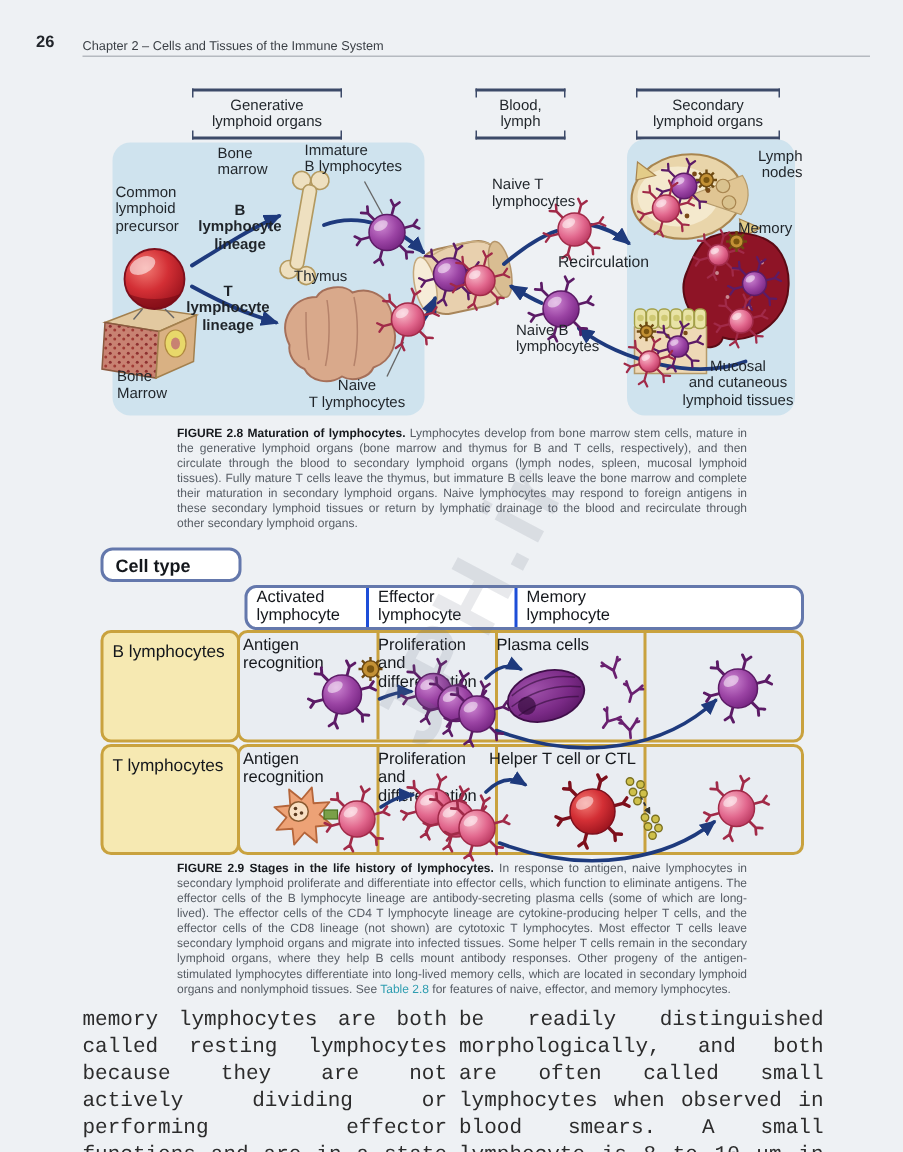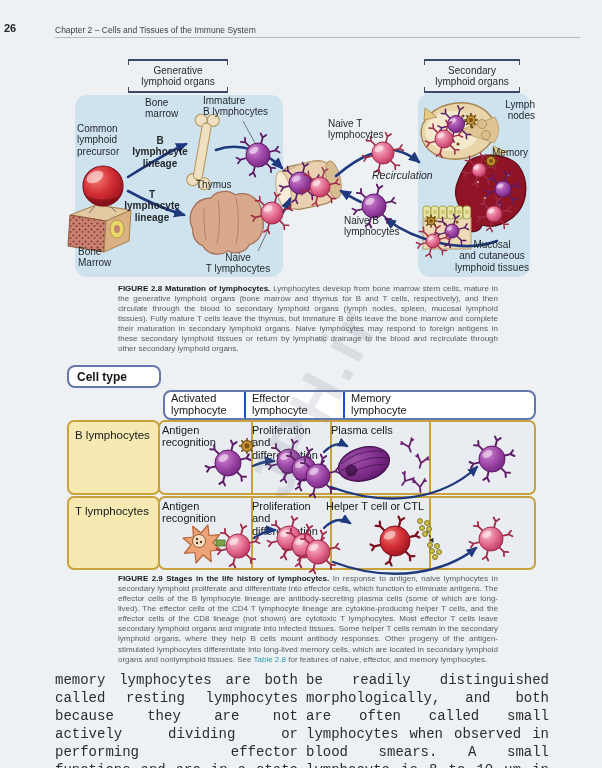--- a/index.html
+++ b/index.html
@@ -3,21 +3,21 @@
 <meta charset="utf-8">
 <style>
   *{margin:0;padding:0;box-sizing:border-box}
   html,body{background:#dfe3e6}
   .page{position:relative;width:602px;height:768px;background:#eef1f4;
         font-family:"Liberation Sans",sans-serif;overflow:hidden}
   .abs{position:absolute}
   .pre{white-space:pre-line}
   .ctr{text-align:center}
   .rt{text-align:right}
-  .it{font-style:italic}
+  .it{}
   .lbl{font-size:10px;line-height:1.14;color:#1f2429}
   .b{font-weight:bold}
   .panel{background:#cfe3ee;border-radius:12px}
   .bracket{text-align:center;font-size:10px;line-height:1.12;color:#1f2429;padding:6px 2px}
   .bracket::before,.bracket::after{content:"";position:absolute;left:0;right:0;height:4px;
         border-left:1.5px solid #3c4a68;border-right:1.5px solid #3c4a68}
   .bracket::before{top:0;border-top:2px solid #3c4a68}
   .bracket::after{bottom:0;border-bottom:2px solid #3c4a68}
   .cap{font-size:8px;line-height:1.26;color:#565c64;text-align:justify}
   .cap b{color:#15181c}
@@ -36,26 +36,28 @@
   .hdrchap{font-size:8.5px;color:#3a3f45}
   .wm{font-size:62px;font-weight:bold;letter-spacing:4px;color:rgba(110,120,135,0.16);
       transform:rotate(-62deg);transform-origin:0 0;pointer-events:none}
   svg{display:block}
 </style>
 </head>
 <body>
 
 <div class="page">
 
-  <div class="abs hdrnum" style="left:4px;top:22px">26</div>
+  <div class="abs hdrnum" style="left:24px;top:22px">26</div>
   <div class="abs hdrchap" style="left:55px;top:25px">Chapter 2 – Cells and Tissues of the Immune System</div>
   <div class="abs" style="left:55px;top:37px;width:525px;height:1px;background:#b5bac0"></div>
 
   <div class="abs bracket pre" style="left:128px;top:59px;width:100px">Generative
 lymphoid organs</div>
+  <div class="abs bracket pre" style="left:317px;top:59px;width:60px">Blood,
+lymph</div>
   <div class="abs bracket pre" style="left:424px;top:59px;width:96px">Secondary
 lymphoid organs</div>
 
   <div class="abs panel" style="left:75px;top:95px;width:208px;height:182px"></div>
   <div class="abs panel" style="left:418px;top:93px;width:112px;height:184px"></div>
 
   <div class="abs tblhead" style="left:67px;top:365px;width:94px;height:23px">Cell type</div>
   <div class="abs subrow" style="left:163px;top:390px;width:373px;height:30px">
     <div class="subcell pre" style="width:79px">Activated
 lymphocyte</div>

